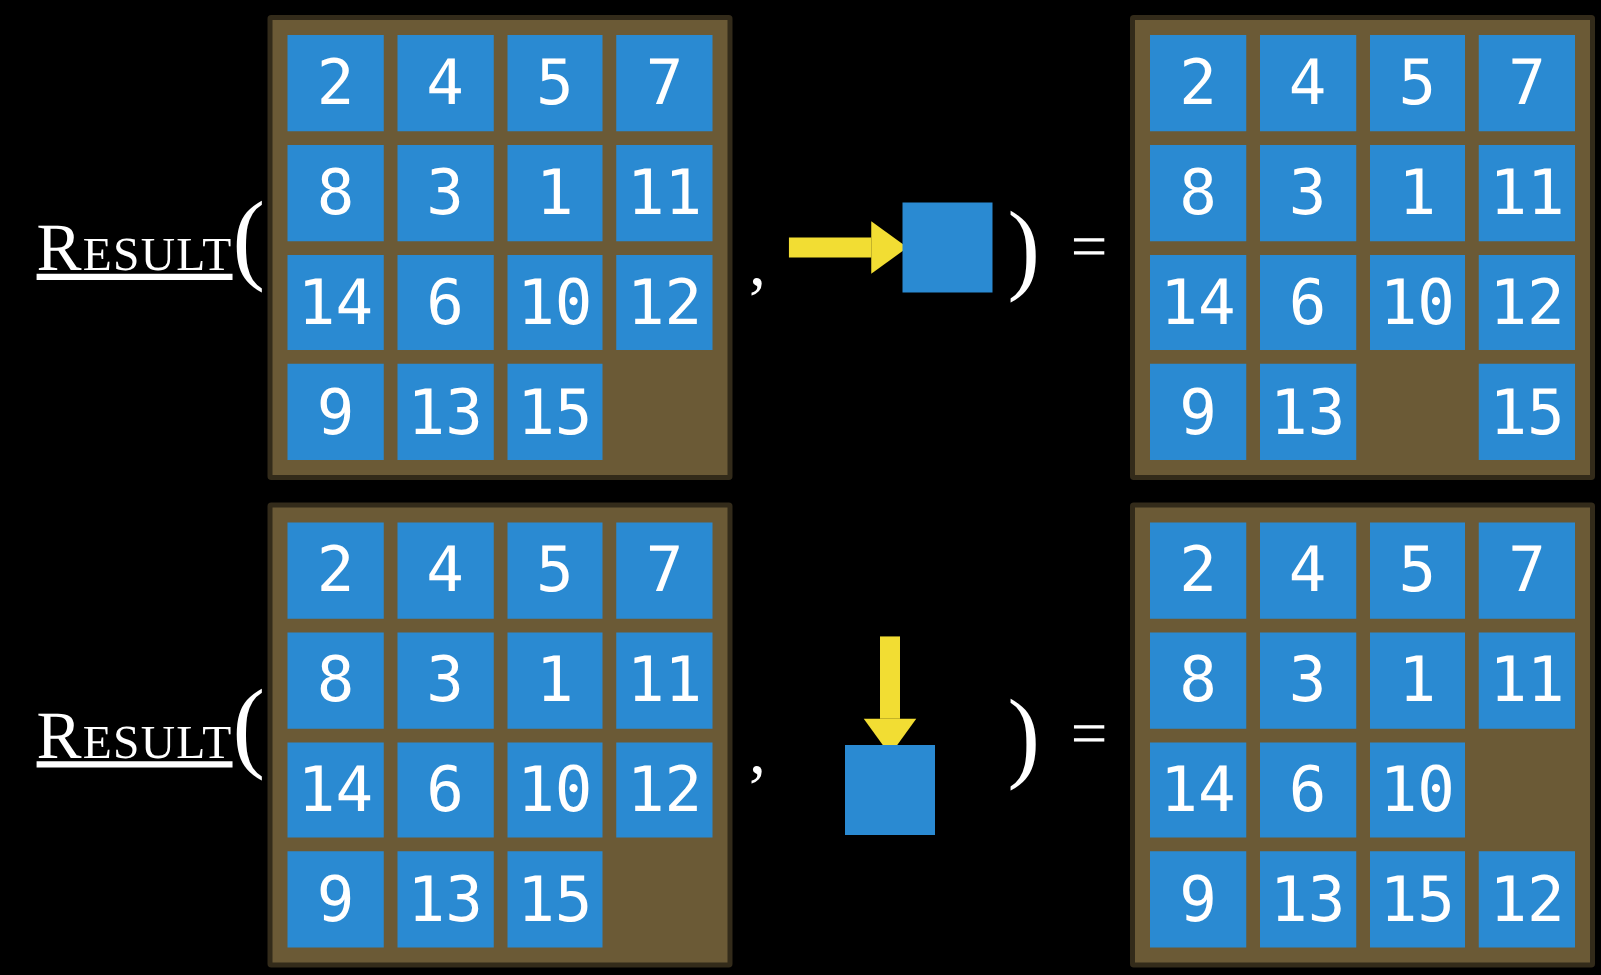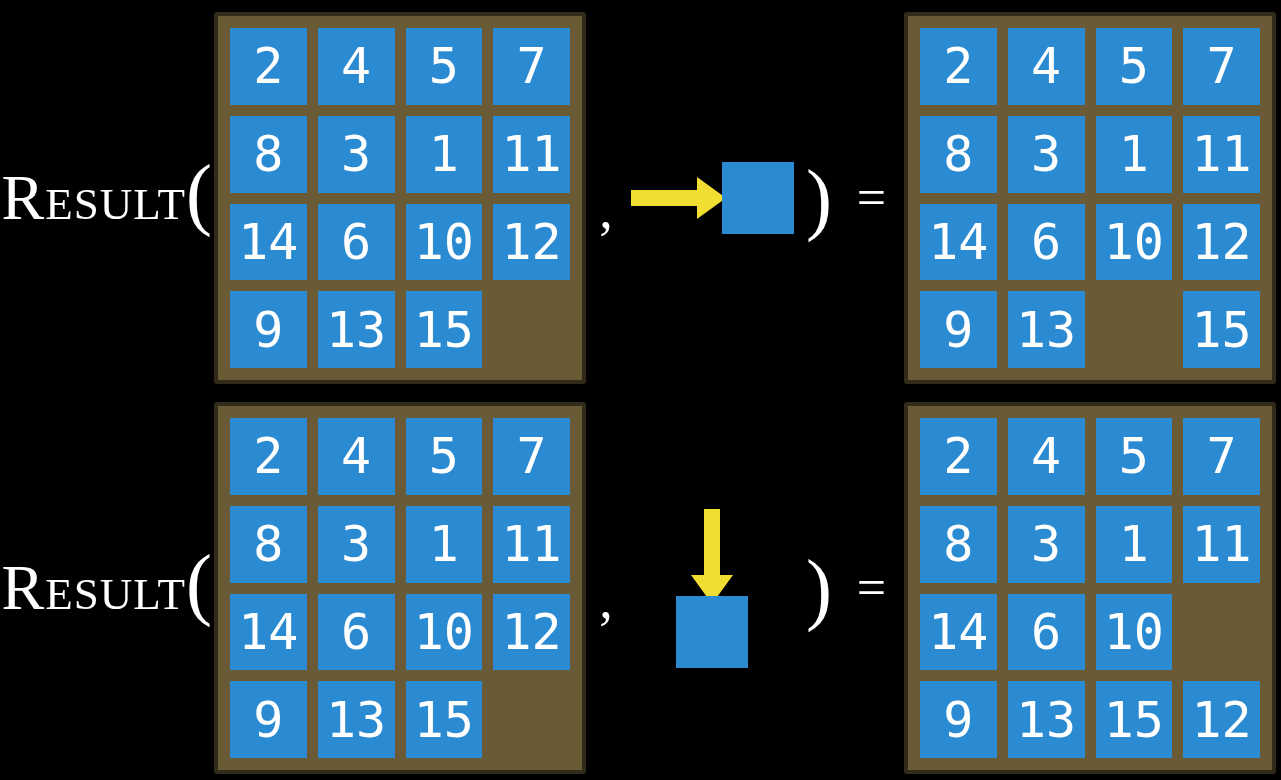--- a/index.html
+++ b/index.html
@@ -27,23 +27,24 @@
     height:372px;
   }
   
   .func-label{
     width:214px;flex:0 0 214px;
     display:flex;align-items:baseline;justify-content:flex-end;
     padding-right:2px;
     white-space:nowrap;
   }
   .func-name{
-    font-size:64px;
+    font-size:54px;
     font-variant-caps:small-caps;
     letter-spacing:1px;
+    text-decoration:underline;
   }
   .paren{
     font-size:78px;
     font-weight:400;
     display:inline-block;
     transform:scaleY(1.04);
     line-height:0;
   }
   
   .board{

